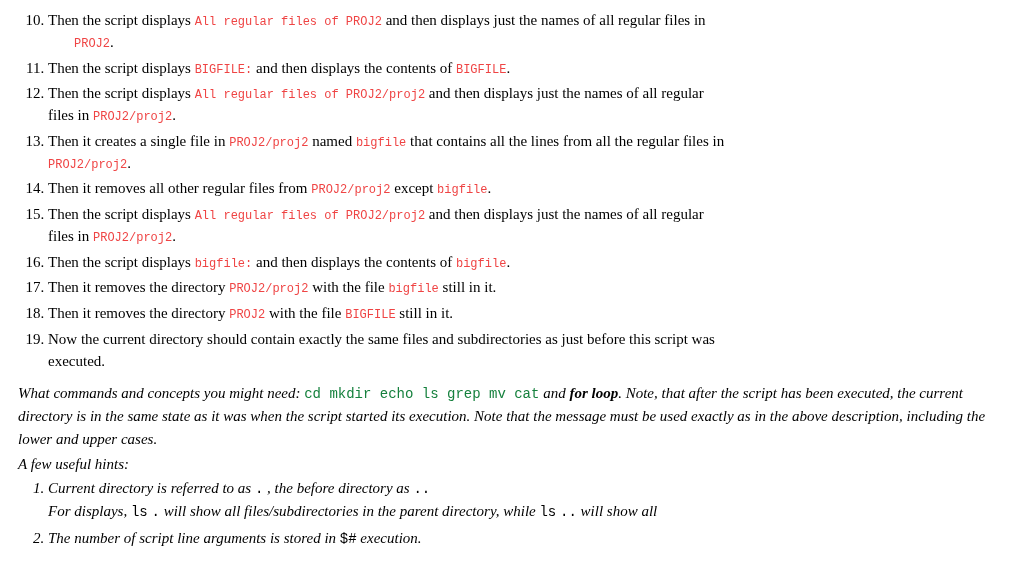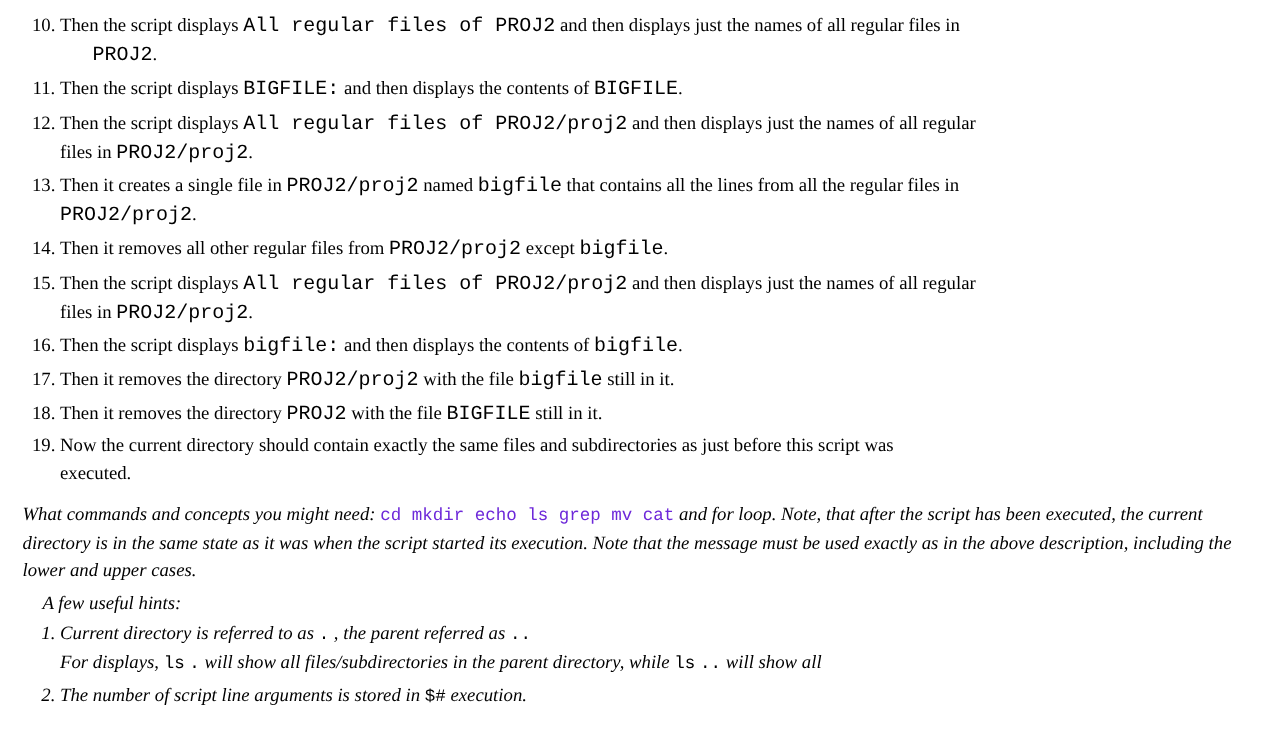--- a/index.html
+++ b/index.html
@@ -22,43 +22,42 @@
     ol {
       padding-left: 30px;
       margin-bottom: 6px;
     }
     ol li {
       margin-bottom: 4px;
       line-height: 1.45;
     }
     .blue-mono {
       font-family: 'Courier New', Courier, monospace;
-      font-size: 16px;
-      color: #000000;
+      font-size: 12px;
+      color: #ef4444;
     }
     .note-section {
       margin-top: 10px;
       margin-bottom: 6px;
       line-height: 1.5;
       font-style: italic;
     }
     .note-section .mono-inline {
       font-family: 'Courier New', Courier, monospace;
       font-size: 14px;
       font-style: normal;
-      color: #6d28d9;
+      color: #15803d;
     }
     .note-section strong {
       font-style: italic;
-      font-weight: normal;
+      font-weight: bold;
     }
     .hints-label {
       font-style: italic;
       margin-bottom: 4px;
-      margin-left: 16px;
     }
     ol.hints-list {
       padding-left: 30px;
     }
     ol.hints-list li {
       font-style: italic;
       line-height: 1.5;
       margin-bottom: 4px;
     }
     ol.hints-list li .mono-inline {
@@ -127,20 +126,20 @@
   <div class="note-section">
     <p>
       <em>What commands and concepts you might need:</em> <span class="mono-inline">cd mkdir echo ls grep mv cat</span> <em>and </em><strong>for loop</strong><em>. Note, that after the script has been executed, the current directory is in the same state as it was when the script started its execution. Note that the message must be used exactly as in the above description, including the lower and upper cases.</em>
     </p>
   </div>
 
   <p class="hints-label"><em>A few useful hints:</em></p>
 
   <ol class="hints-list">
     <li>
-      <em>Current directory is referred to as </em><span class="mono-inline">.</span><em> , the parent referred as </em><span class="mono-inline">..</span><br>
+      <em>Current directory is referred to as </em><span class="mono-inline">.</span><em> , the before directory as </em><span class="mono-inline">..</span><br>
       <em>For displays, </em><span class="mono-inline">ls</span><em> </em><span class="mono-inline">.</span><em> will show all files/subdirectories in the parent directory, while </em><span class="mono-inline">ls</span><em> </em><span class="mono-inline">..</span><em> will show all</em><br>
     </li>
     <li>
       <em>The number of script line arguments is stored in </em><span class="mono-inline">$#</span><em> execution.</em>
     </li>
   </ol>
 </div>
 
 </body></html>

